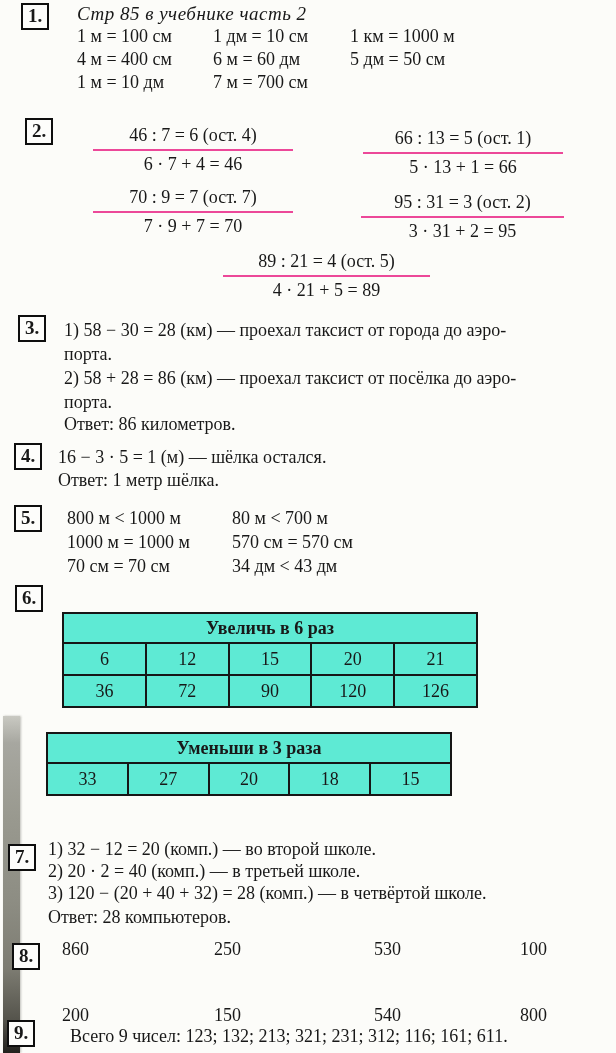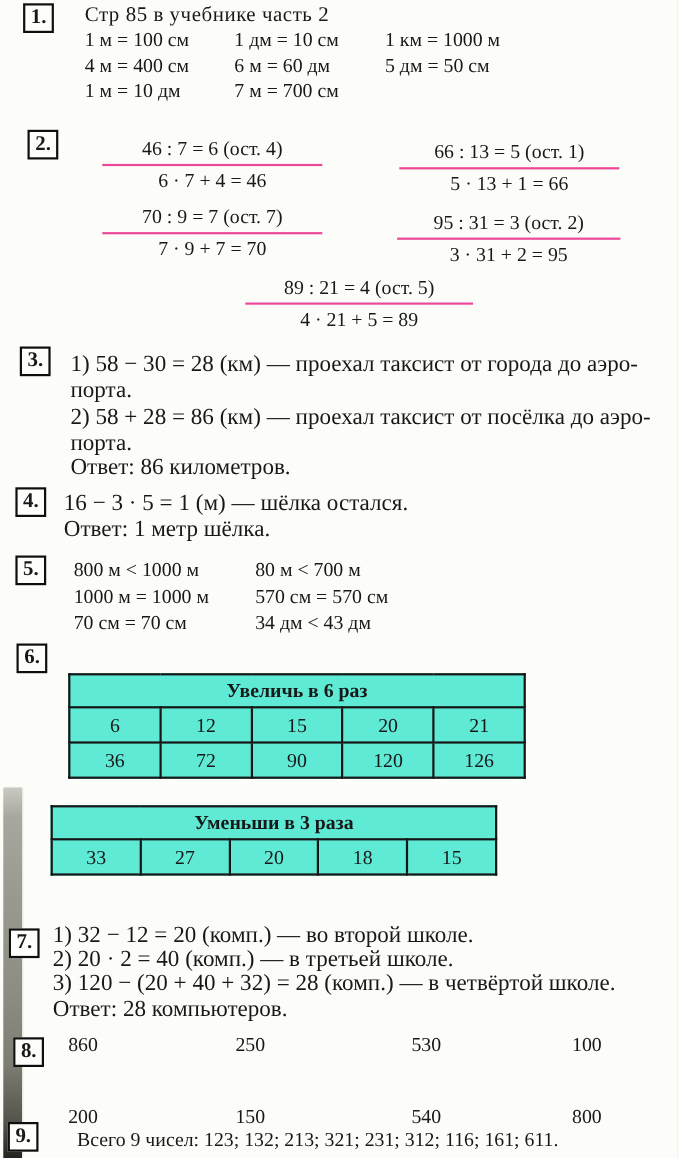--- a/index.html
+++ b/index.html
@@ -8,22 +8,22 @@
     background:#fcfcf9; color:#181818;
     font-family:"Liberation Serif", serif;
     overflow:hidden;
   }
   .abs { position:absolute; white-space:nowrap; }
   .numbox {
     position:absolute; border:2px solid #0e0e0e; background:#fdfdfb;
     font-weight:bold; font-size:19px; line-height:22px;
     padding:0 5px 1px 5px; text-align:center; min-width:14px;
   }
-  .title { font-size:19px; letter-spacing:0.5px; }
-  .t17 { font-size:21px; line-height:22px; }
+  .title { font-style:italic; font-size:19px; letter-spacing:0.5px; }
+  .t17 { font-size:18px; line-height:22px; }
   .t18 { font-size:18px; line-height:23px; }
   .eqpair { position:absolute; text-align:center; font-size:18px; }
   .eqpair .eq { border-bottom:2px solid #ec4899; padding:0 4px 3px 4px; }
   .eqpair .check { padding-top:3px; }
   .ttable {
     position:absolute; border-collapse:collapse; background:#5eead4;
     table-layout:fixed;
   }
   .ttable td {
     border:2px solid #161616; text-align:center;

